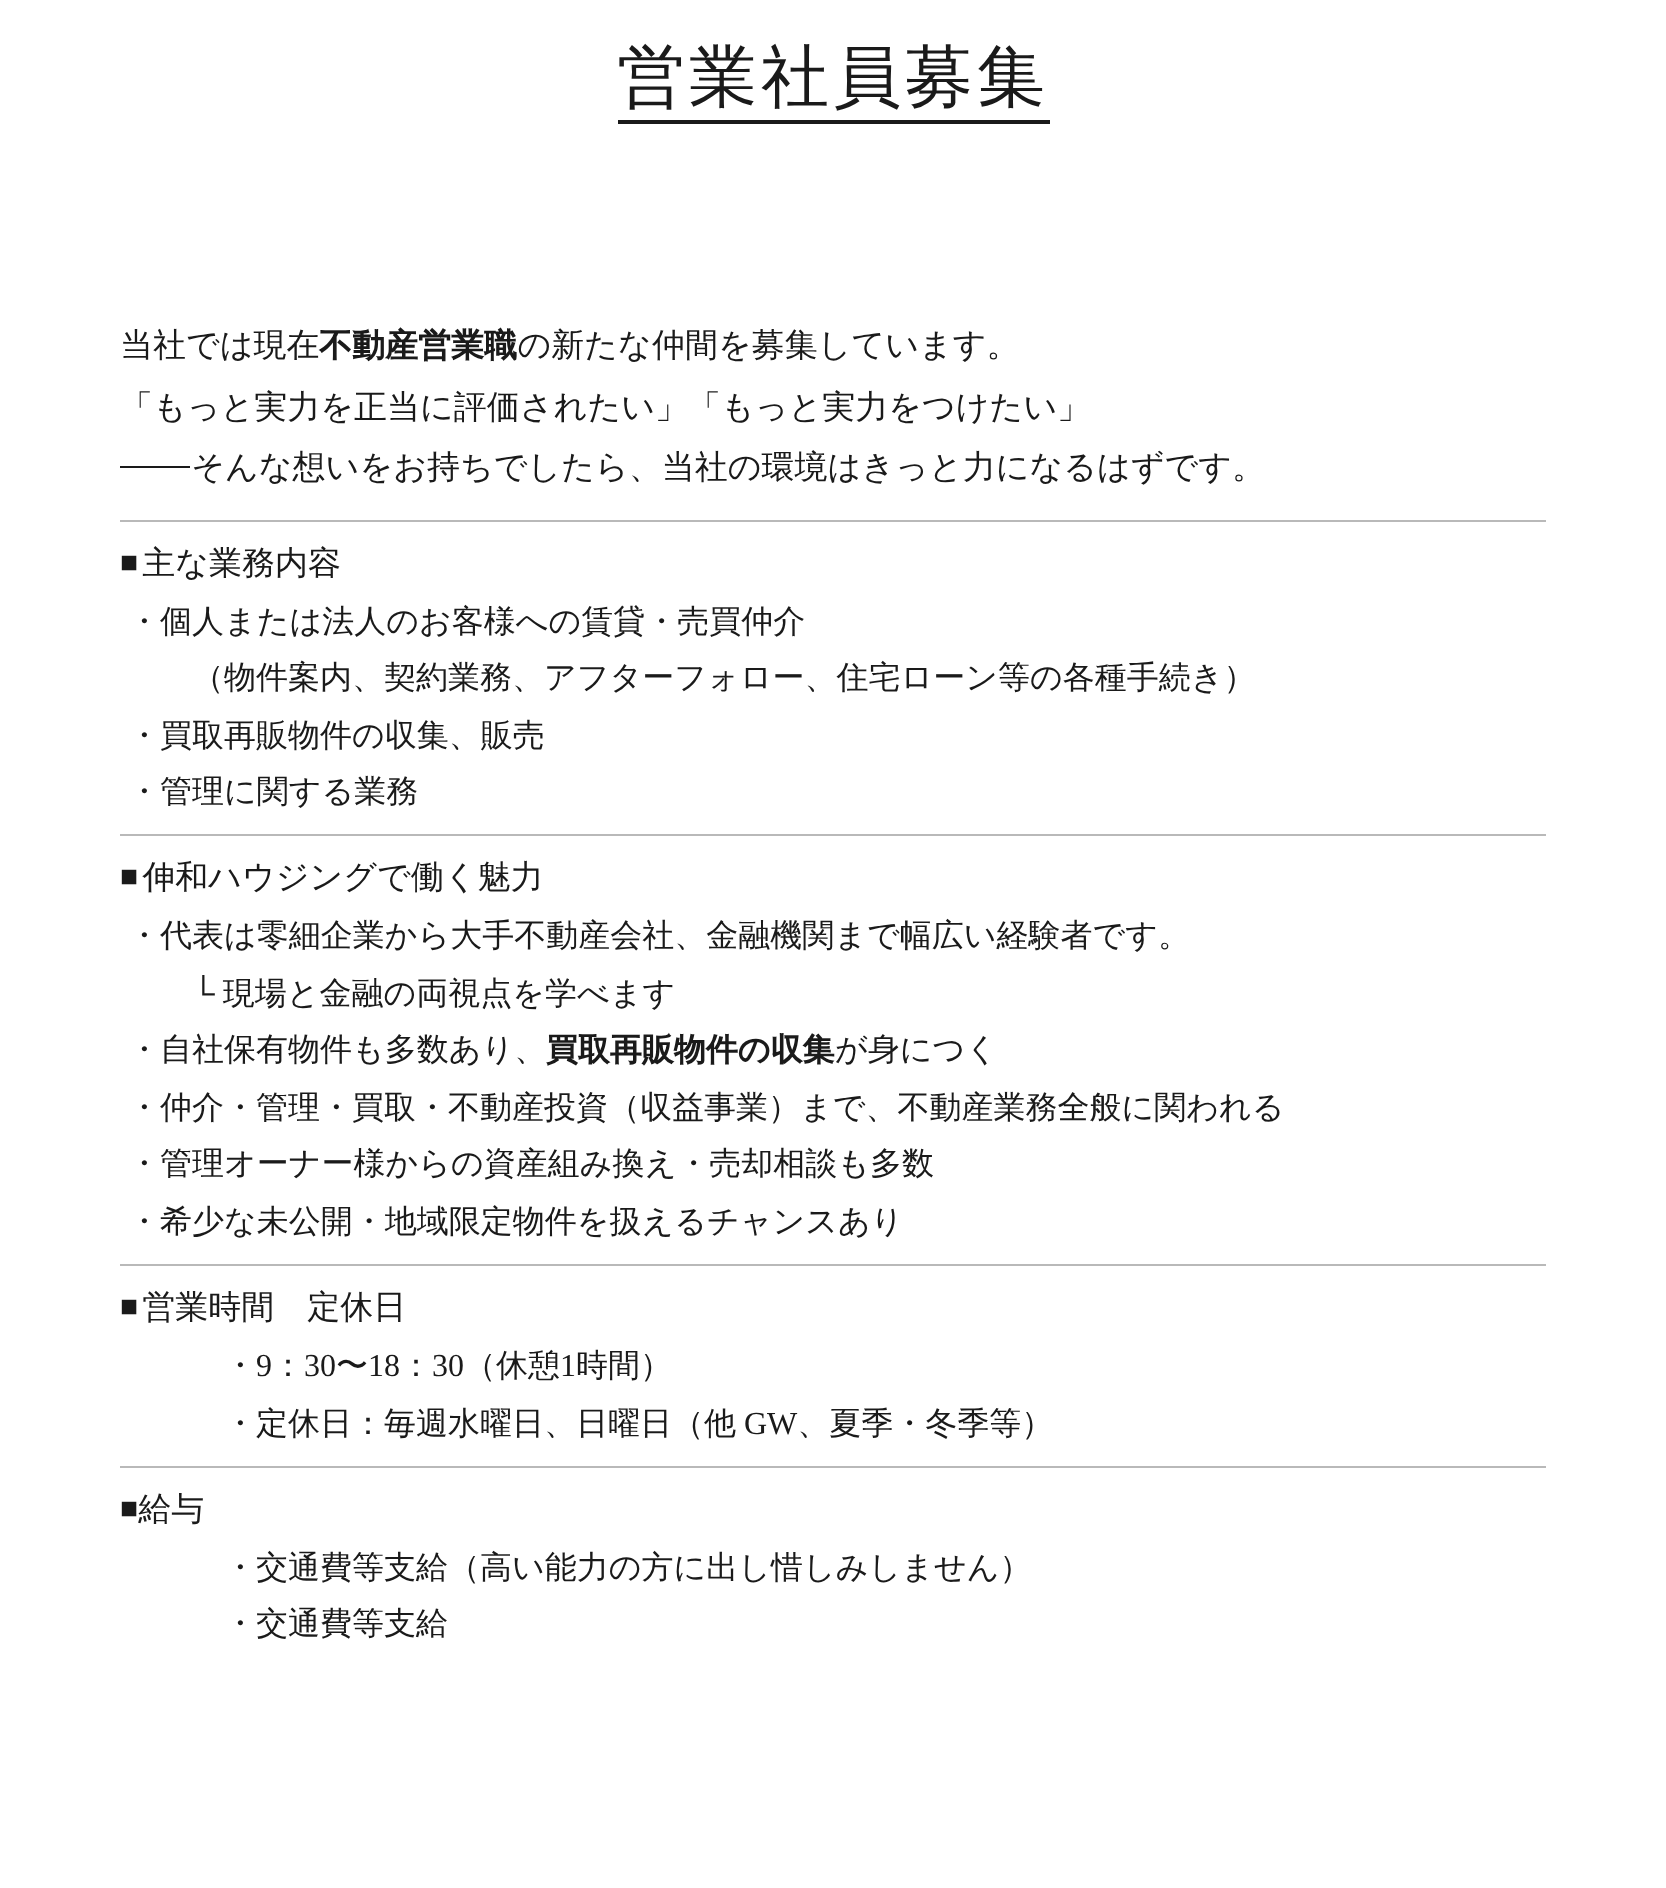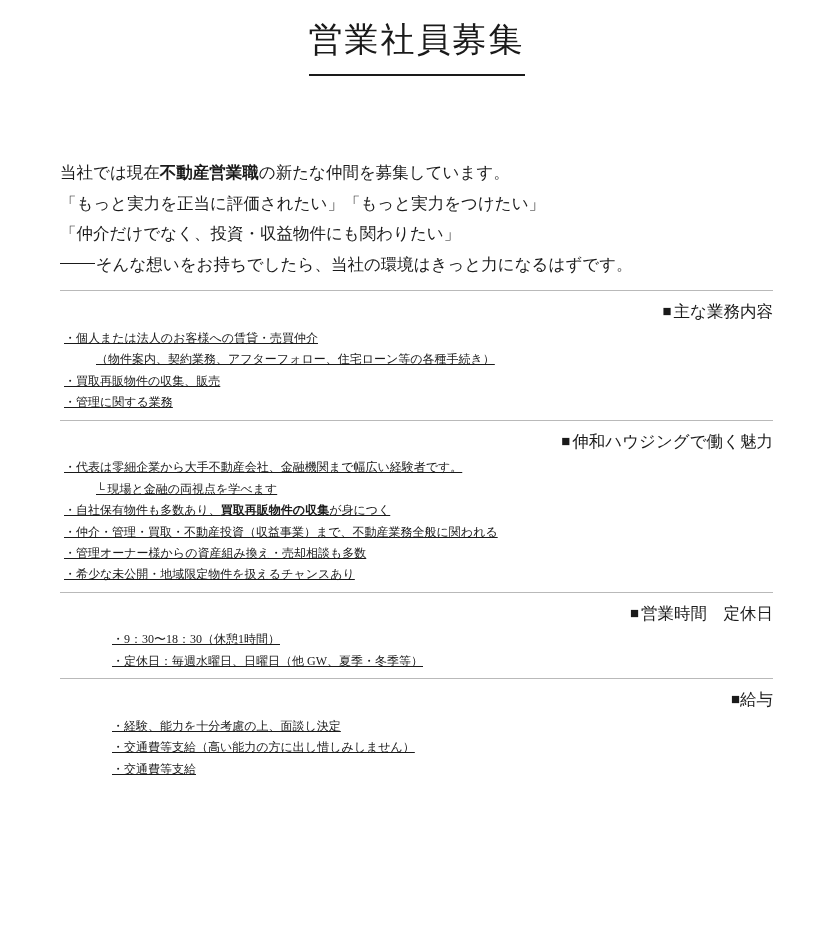--- a/index.html
+++ b/index.html
@@ -24,21 +24,21 @@
     text-align: center;
     font-size: 34px;
     font-weight: normal;
     letter-spacing: 2px;
     margin: 18px 0 0 0;
     padding: 0;
     line-height: 1.3;
   }
   .doc-title span {
     border-bottom: 2px solid #1a1a1a;
-    padding-bottom: 16px;
+    padding-bottom: 2px;
   }
   .body-wrap {
     margin: 96px 60px 0 60px;
   }
   .intro {
     font-size: 16.5px;
     line-height: 1.85;
   }
   .intro .line {
     white-space: nowrap;
@@ -58,39 +58,37 @@
     padding-top: 7px;
     margin-top: 6px;
   }
   .section.last {
     border-bottom: none;
   }
   .sec-head {
     font-size: 16.5px;
     line-height: 1.75;
     margin-bottom: 1px;
-    text-align: right;
   }
   .sq {
     font-size: 15px;
     vertical-align: 1px;
   }
   .sec-head .htxt {
     margin-left: 2px;
   }
   ul.items {
     list-style: none;
     margin: 0;
     padding: 0;
   }
   ul.items li {
-    font-size: 12px;
+    font-size: 16px;
     line-height: 1.78;
     white-space: nowrap;
-    text-decoration: underline;
   }
   li.ind0 { padding-left: 4px; }
   li.ind1 { padding-left: 36px; }
   li.ind2 { padding-left: 52px; }
   li b { font-weight: bold; }
   .spacer-sm { height: 4px; }
 </style>
 </head>
 <body>
 
@@ -100,21 +98,20 @@
     <span>営業社員募集</span>
   </h1>
 
   <div class="body-wrap">
 
     <div class="intro">
       <div class="line">
         <span>当社では現在</span><b>不動産営業職</b><span>の新たな仲間を募集しています。</span>
       </div>
       <div class="line">「もっと実力を正当に評価されたい」「もっと実力をつけたい」</div>
-      <div class="line">「仲介だけでなく、投資・収益物件にも関わりたい」</div>
       <div class="line">
         <span class="dash-line"></span><span>そんな想いをお持ちでしたら、当社の環境はきっと力になるはずです。</span>
       </div>
     </div>
 
     <div class="spacer-sm"></div>
 
     <div class="section">
       <div class="sec-head">
         <span class="sq">■</span><span class="htxt">主な業務内容</span>
@@ -149,20 +146,19 @@
         <li class="ind2">・9：30〜18：30（休憩1時間）</li>
         <li class="ind2">・定休日：毎週水曜日、日曜日（他 GW、夏季・冬季等）</li>
       </ul>
     </div>
 
     <div class="section last">
       <div class="sec-head">
         <span class="sq">■</span><span>給与</span>
       </div>
       <ul class="items">
-        <li class="ind2">・経験、能力を十分考慮の上、面談し決定</li>
         <li class="ind2">・交通費等支給（高い能力の方に出し惜しみしません）</li>
         <li class="ind2">・交通費等支給</li>
       </ul>
     </div>
 
   </div>
 </div>
 
 </body></html>

